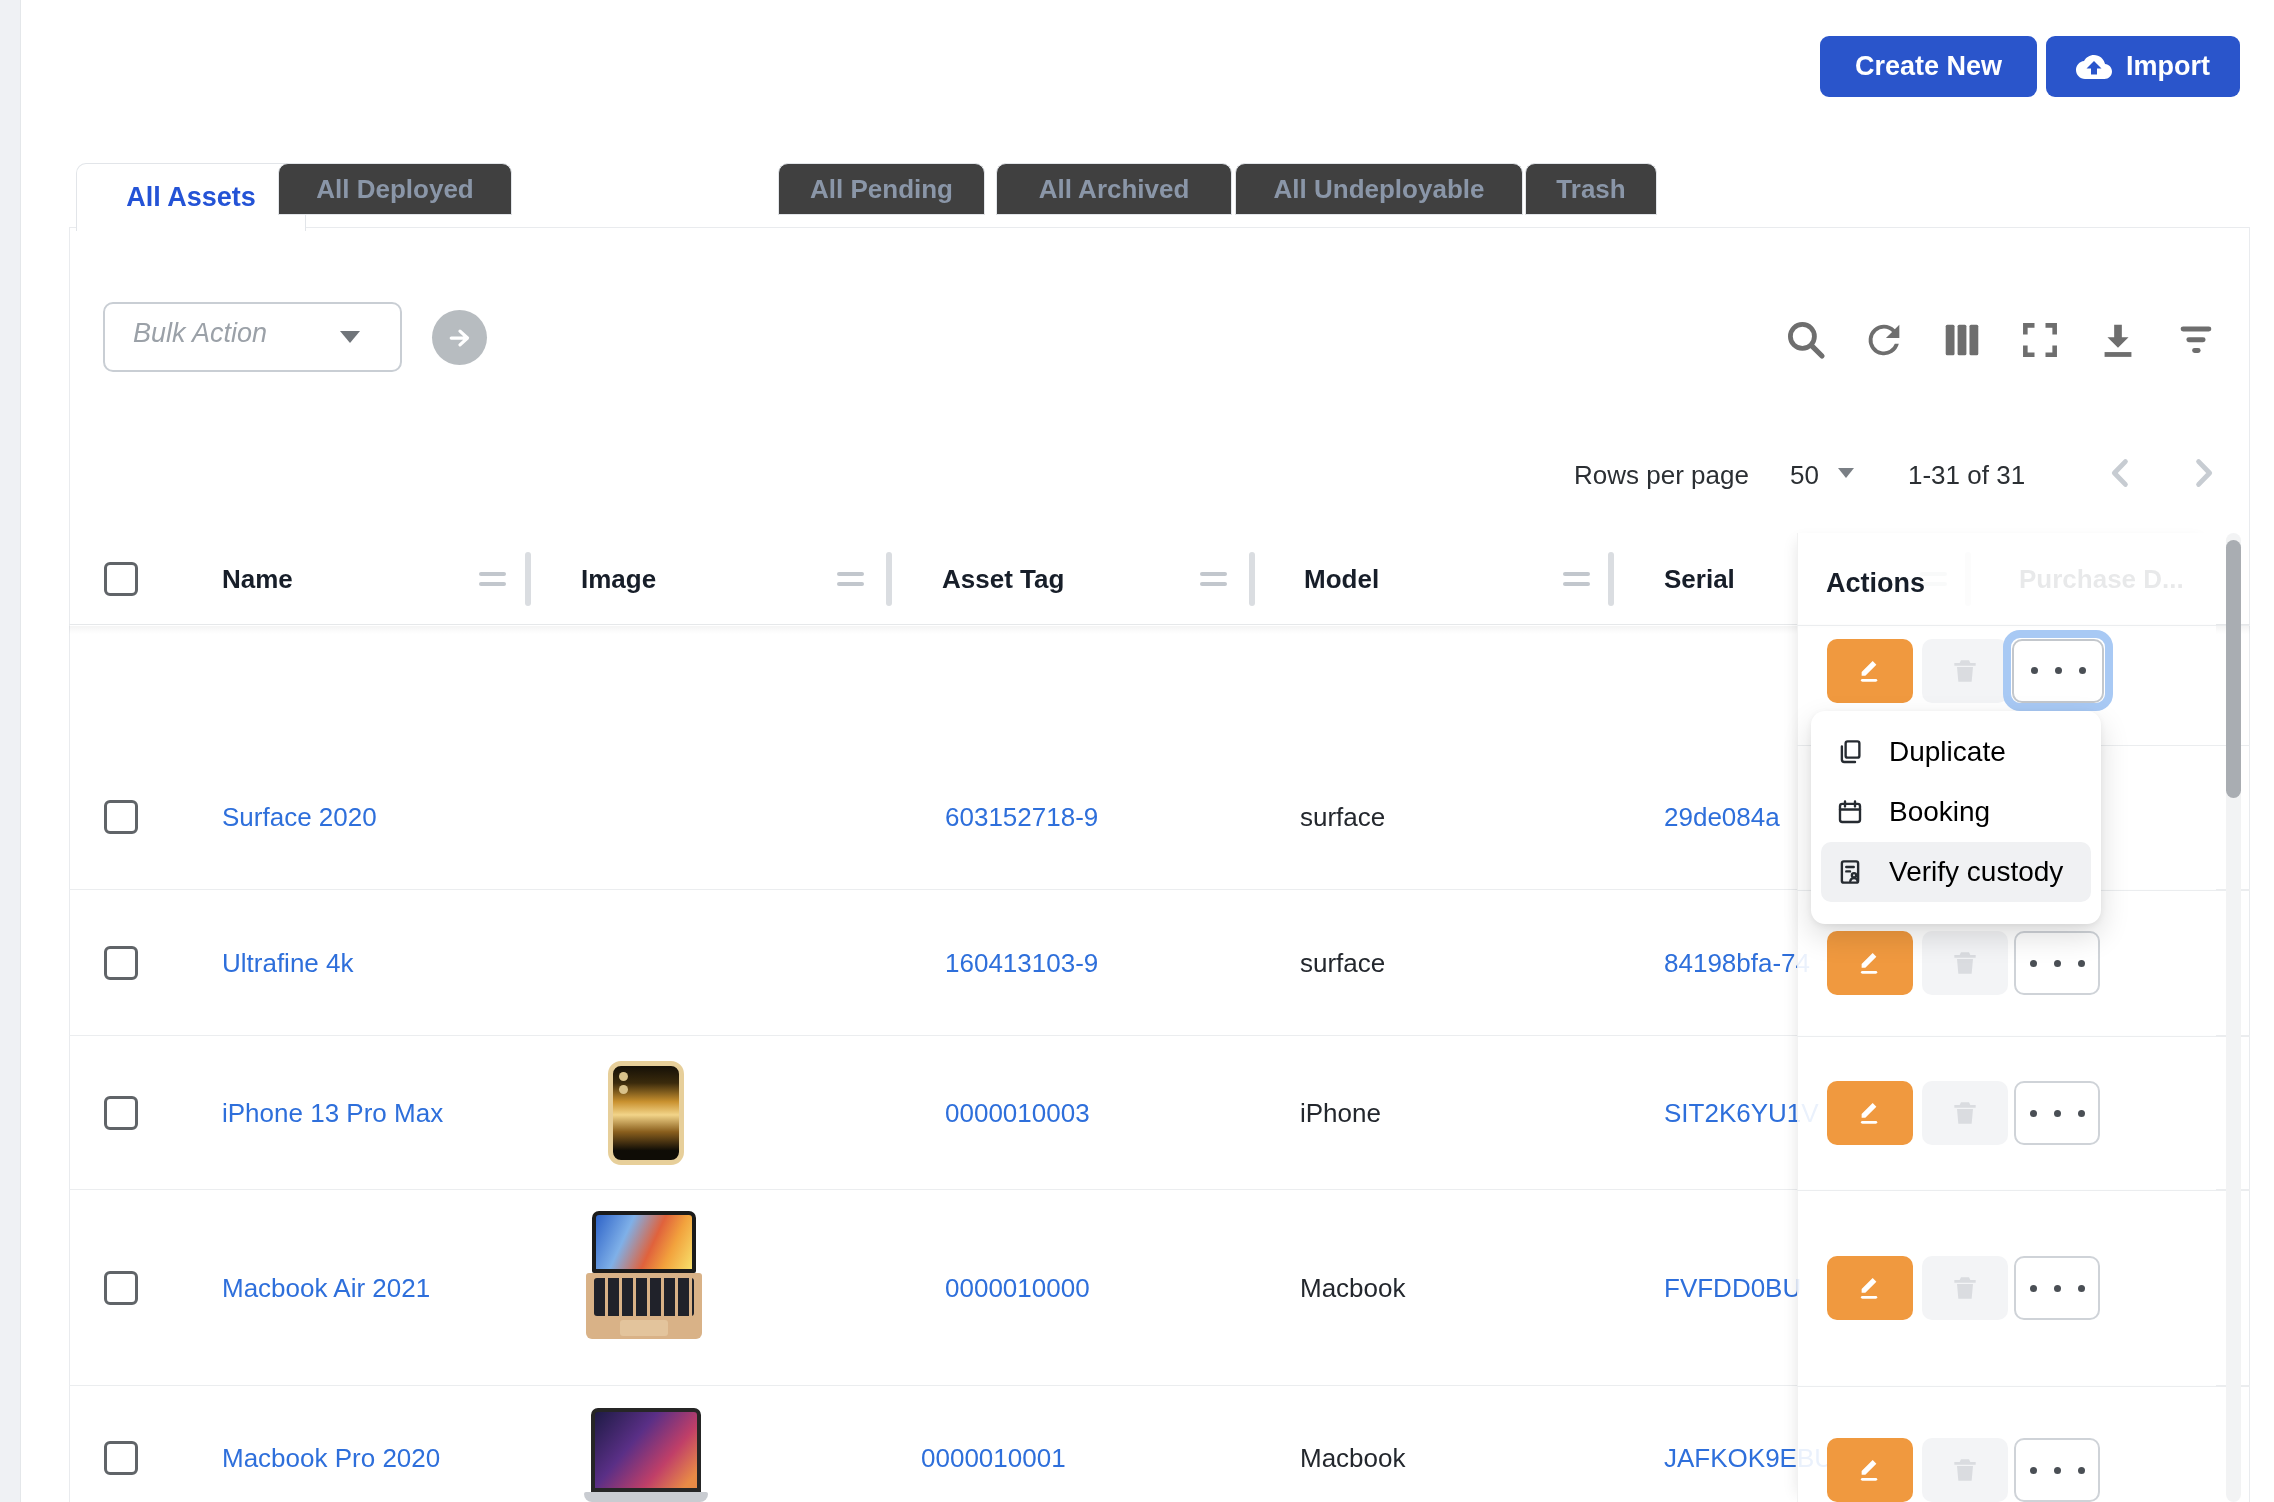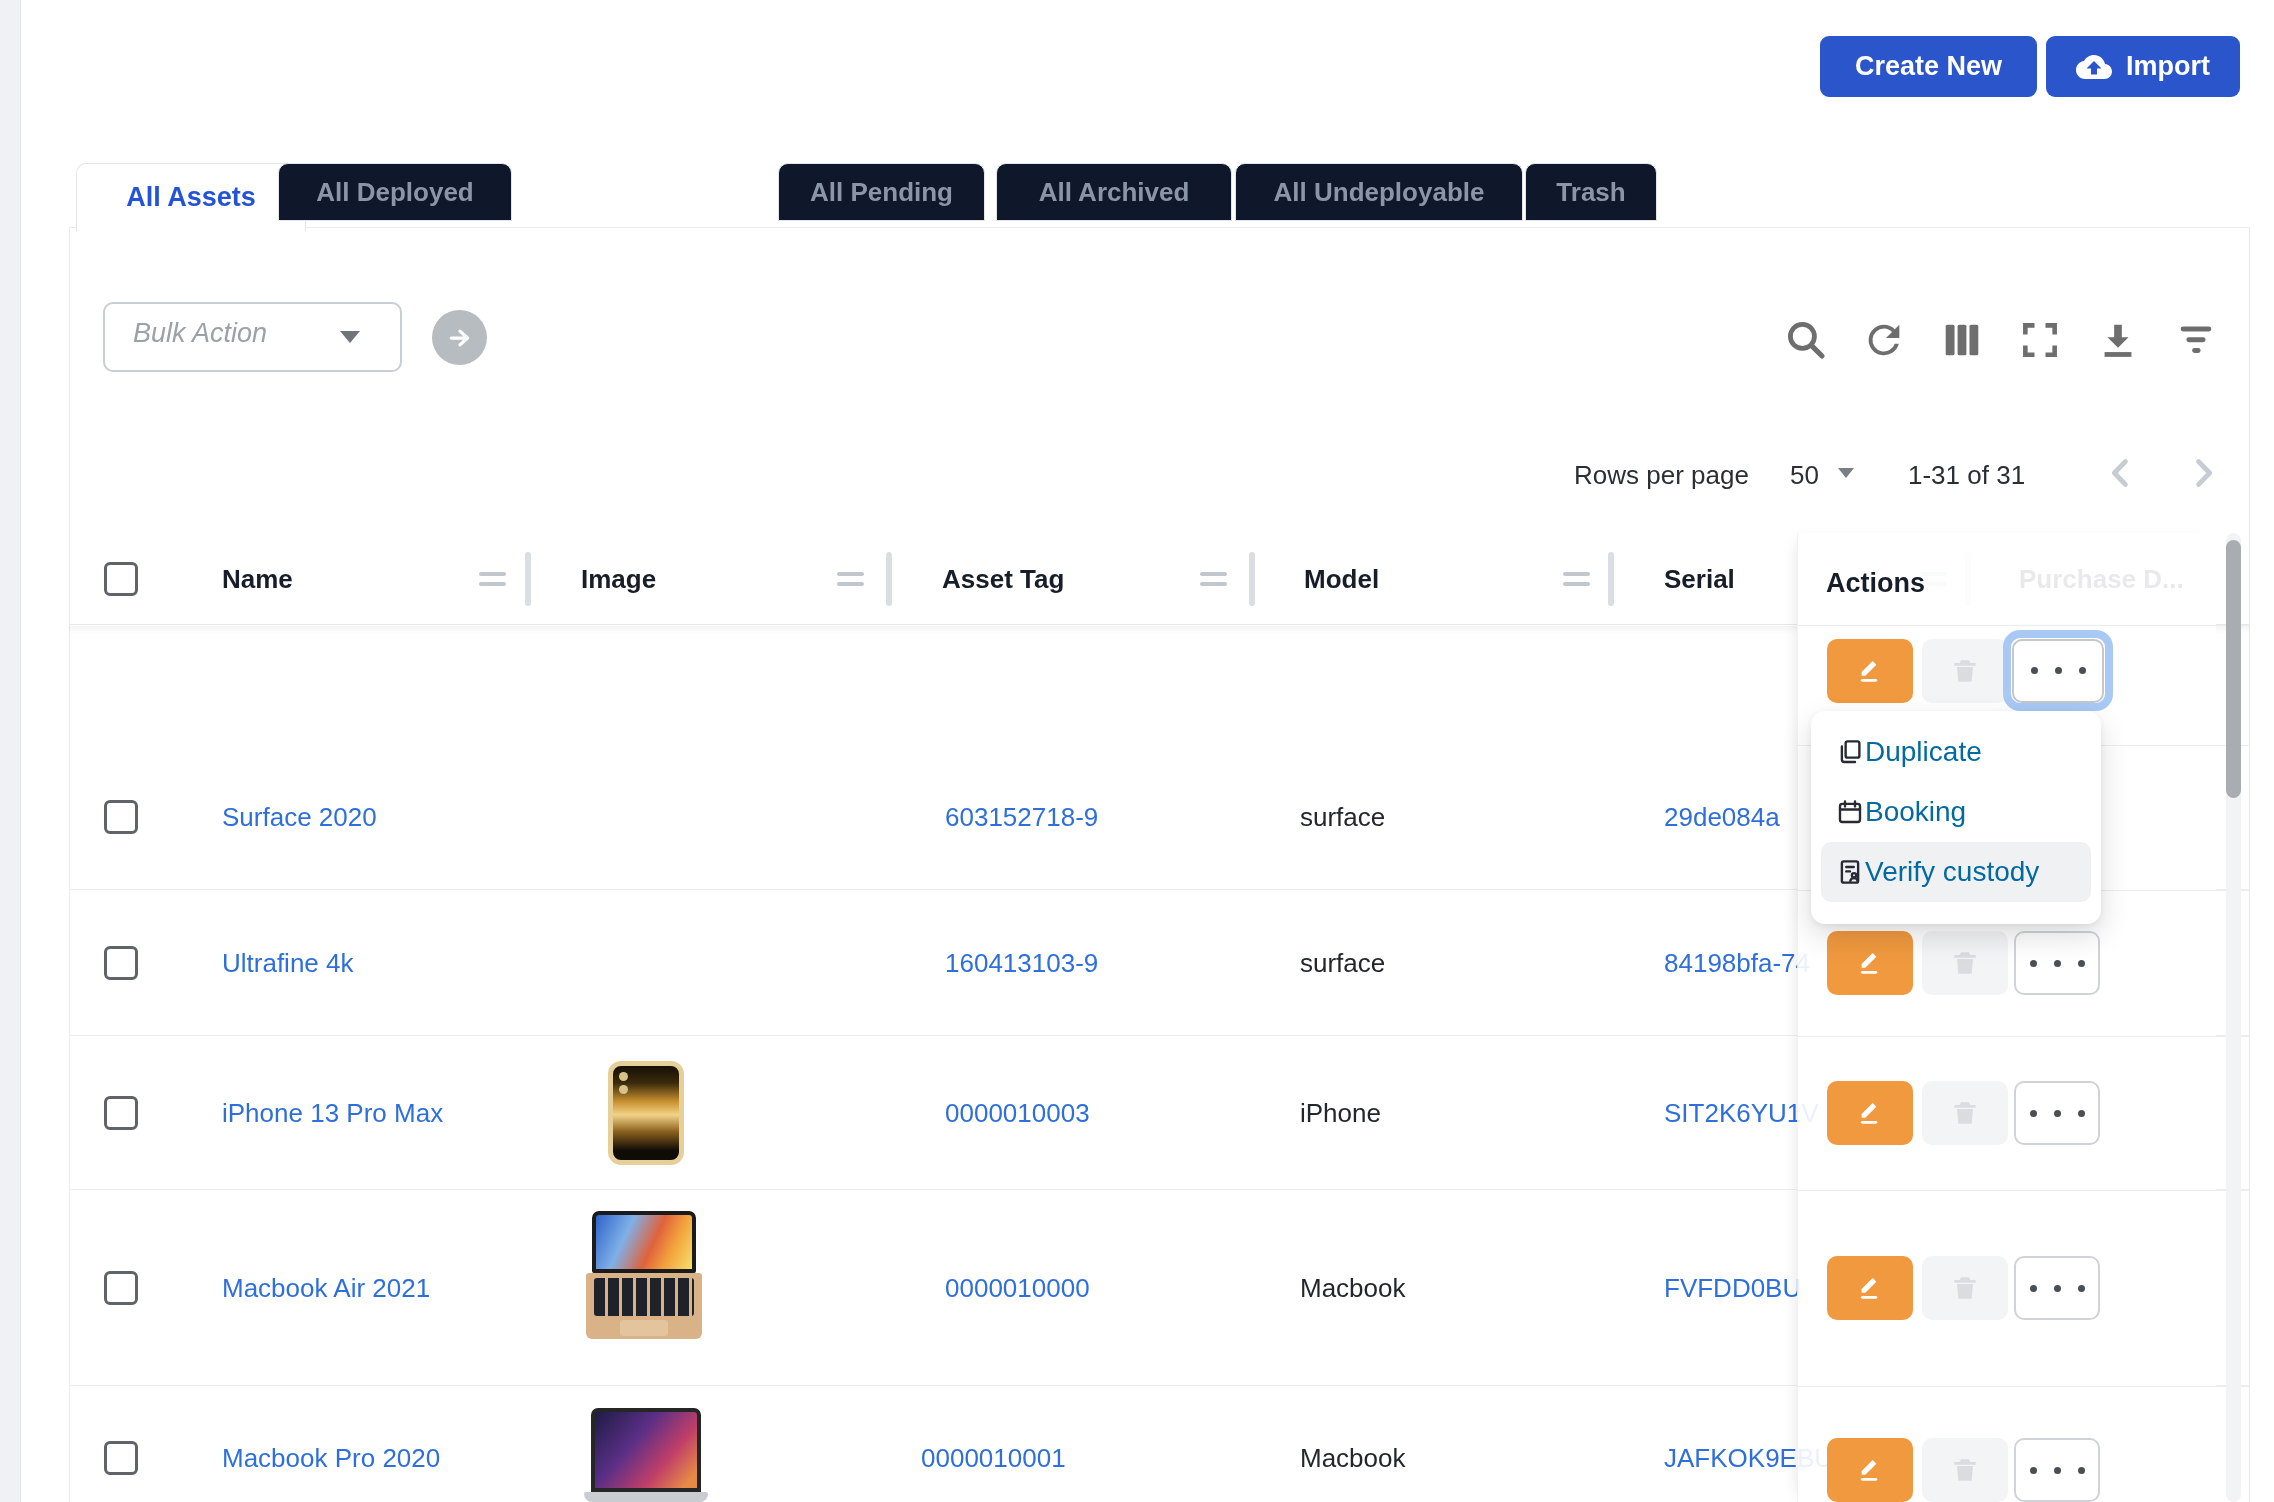--- a/index.html
+++ b/index.html
@@ -7,22 +7,22 @@
           font-family:"Liberation Sans",sans-serif;color:#23272d;}
   .abs{position:absolute;}
   
   .left-strip{left:0;top:0;width:20px;height:1502px;background:#eff1f4;border-right:1px solid #e4e7ea;}
   
   .page-title{left:70px;top:30px;font-size:64px;font-weight:600;color:#35425b;letter-spacing:-1px;}
   
   .btn-blue{display:flex;align-items:center;justify-content:center;gap:14px;height:61px;
             background:#2a55cb;color:#fff;font-size:27px;font-weight:700;border-radius:9px;cursor:pointer;}
   
-  .tab{top:163px;height:58px;box-sizing:border-box;border:1px solid #e2e5e9;border-radius:10px 10px 0 0;
-       background:#0f172a;color:#8a96a8;font-size:26px;font-weight:600;
+  .tab{top:163px;height:52px;box-sizing:border-box;border:1px solid #e2e5e9;border-radius:10px 10px 0 0;
+       background:#404040;color:#8a96a8;font-size:26px;font-weight:600;
        display:flex;align-items:center;justify-content:center;z-index:3;}
   .tab.active{background:#fff;color:#2453d6;font-weight:700;border-bottom:none;height:68px;font-size:27px;}
   
   .card{left:69px;top:227px;width:2181px;height:1275px;box-sizing:border-box;
         border:1px solid #e9ebee;border-bottom:none;background:#fff;}
   
   .select-box{left:103px;top:302px;width:299px;height:70px;box-sizing:border-box;border:2px solid #c9ced4;
               border-radius:10px;background:#fff;}
   .select-ph{left:133px;top:318px;font-size:27px;font-style:italic;color:#9ba1a8;}
   .caret-down{width:0;height:0;border-left:10px solid transparent;border-right:10px solid transparent;
@@ -58,22 +58,22 @@
   .dots b{width:7px;height:7px;border-radius:50%;background:#4a4f55;}
   .btn-group{display:flex;gap:0;z-index:5;}
   
   .halo{left:2003px;top:630px;width:110px;height:81px;box-sizing:border-box;border:8px solid #a8c9f4;
         border-radius:17px;background:#fff;z-index:8;display:flex;align-items:center;justify-content:center;}
   .halo .inner{width:92px;height:64px;box-sizing:border-box;border:2px solid #c3c7cc;border-radius:10px;
         background:#fff;display:flex;align-items:center;justify-content:center;}
   
   .menu{left:1811px;top:711px;width:290px;height:213px;background:#fff;border-radius:14px;z-index:9;
         box-shadow:0 12px 30px rgba(0,0,0,0.14),0 2px 6px rgba(0,0,0,0.06);box-sizing:border-box;padding:11px 10px;}
-  .menu-item{display:flex;align-items:center;height:60px;padding-left:14px;border-radius:10px;
-             font-size:28px;color:#0369a1;cursor:pointer;}
+  .menu-item{display:flex;align-items:center;gap:24px;height:60px;padding-left:14px;border-radius:10px;
+             font-size:28px;color:#000000;cursor:pointer;}
   .menu-item.hl{background:#f0f1f3;}
   
   .sb-track{left:2226px;top:533px;width:15px;height:969px;background:#f2f3f4;border-radius:8px;z-index:6;}
   .sb-thumb{left:2226px;top:540px;width:15px;height:258px;background:#a9adb2;border-radius:8px;z-index:7;}
   
   .iphone{width:76px;height:104px;border-radius:13px;border:5px solid #e7cf9a;box-sizing:border-box;
           background:linear-gradient(180deg,#151007 0%,#3a2a0c 18%,#c9912f 38%,#f2d489 52%,#8a5f1d 70%,#0f0c06 90%);
           position:relative;}
   .iphone .cam{position:absolute;left:6px;top:6px;width:9px;height:9px;border-radius:50%;background:#d9c28a;box-shadow:0 13px 0 #d9c28a;}
   .mba{width:116px;height:154px;position:relative;}

